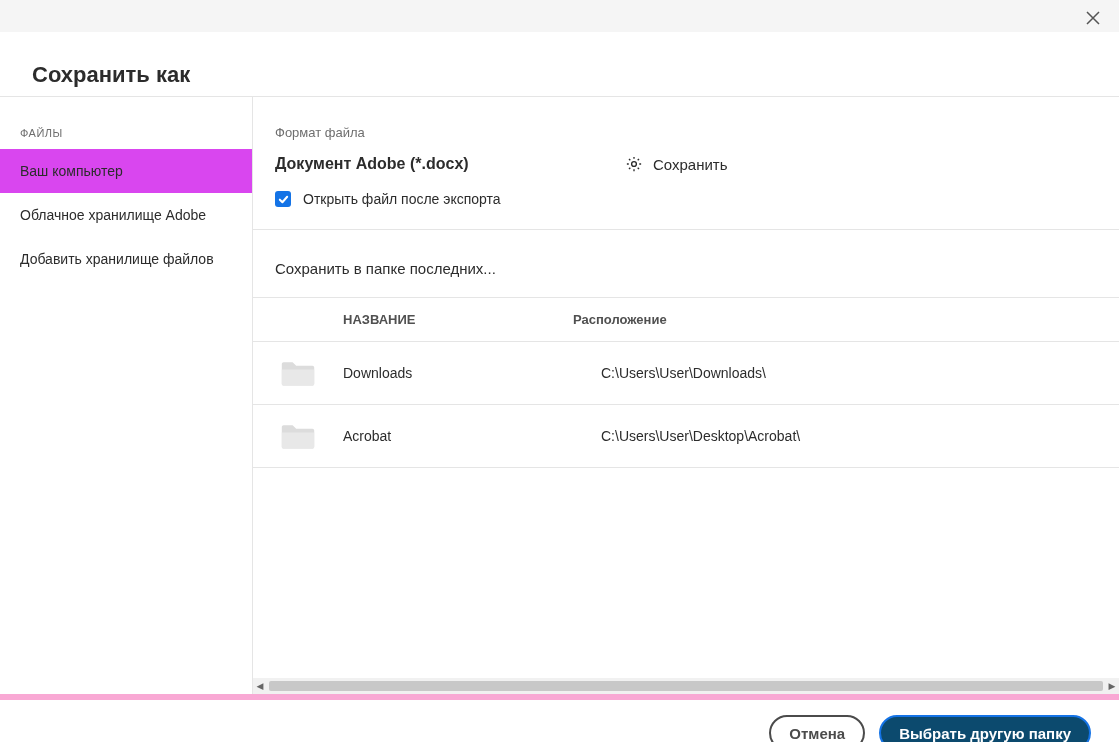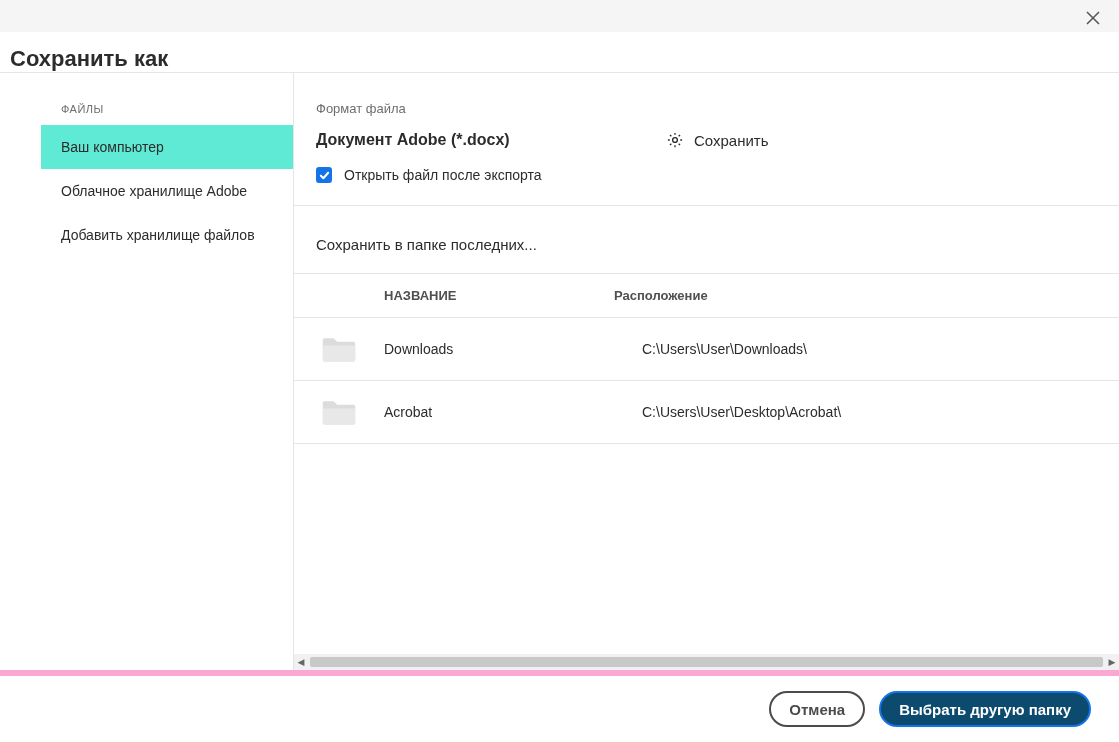--- a/index.html
+++ b/index.html
@@ -26,59 +26,59 @@
   width: 20px;
   height: 20px;
   cursor: pointer;
   color: #555;
   display: flex;
   align-items: center;
   justify-content: center;
 }
 .title-bar {
   height: 40px;
-  padding-left: 10px;
-  display: flex;
-  align-items: flex-end;
+  padding-left: 32px;
+  display: flex;
+  align-items: flex-start;
   padding-top: 6px;
+  margin-top: 24px;
 }
 .title-text {
   font-size: 22px;
   font-weight: 700;
   color: #2c2c2c;
 }
 .divider-h {
   height: 1px;
   background: #e5e5e5;
 }
 .body-area {
   display: flex;
   height: 597px;
-  padding-left: 41px;
 }
 .sidebar {
   width: 252px;
   flex-shrink: 0;
   padding-top: 30px;
 }
 .sidebar-header {
   font-size: 11px;
   letter-spacing: 0.5px;
   color: #6e6e6e;
   text-transform: uppercase;
   padding: 0 20px 10px;
 }
 .sidebar-item {
   padding: 14px 20px;
   font-size: 14px;
   color: #2c2c2c;
   cursor: pointer;
 }
 .sidebar-item.active {
-  background: #5eead4;
+  background: #d946ef;
 }
 .vdivider {
   width: 1px;
   background: #e5e5e5;
 }
 .main {
   flex: 1;
   display: flex;
   flex-direction: column;
   position: relative;

